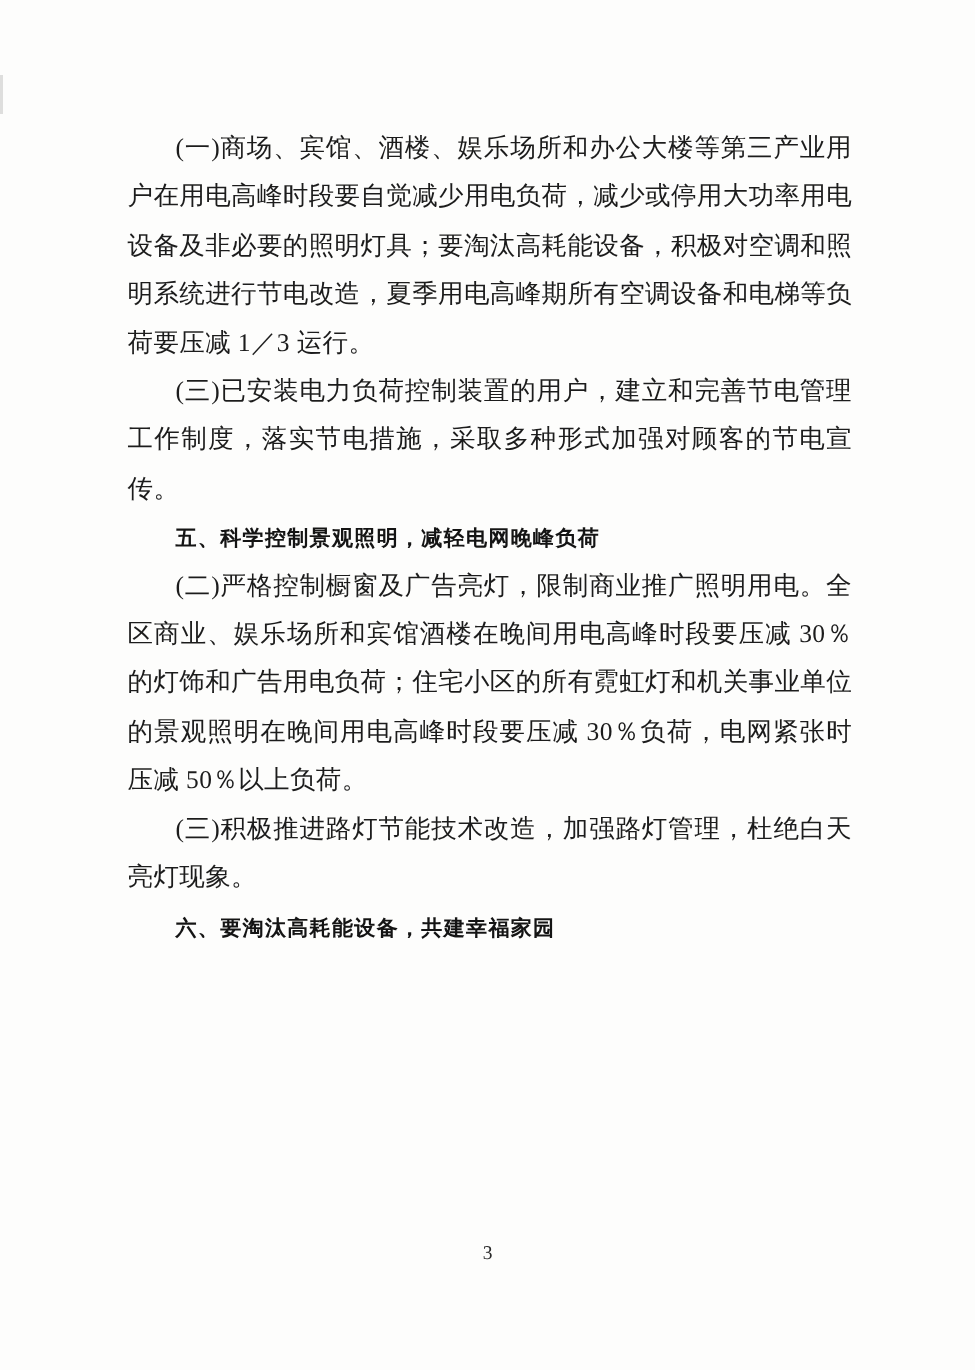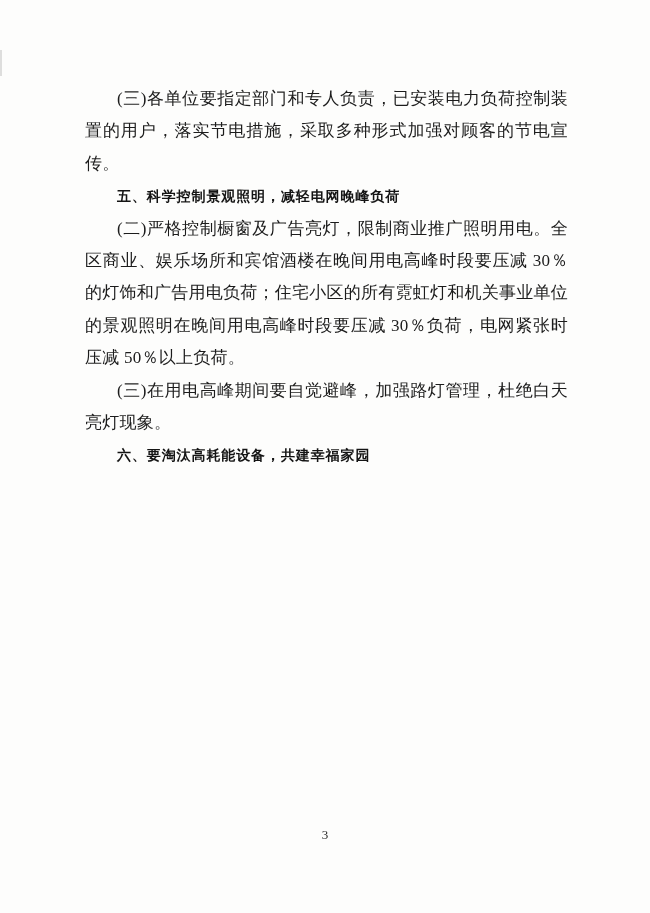--- a/index.html
+++ b/index.html
@@ -62,20 +62,21 @@
     background: #b9b9b9;
     opacity: 0.45;
   }
 </style>
 </head>
 <body>
 
 <div class="page">
   <div class="scan-artifact"></div>
   <div class="text-block">
-      <p class="para">(三)各单位要指定部门和专人负责，已安装电力负荷控制装置的用户，落实节电措施，采取多种形式加强对顾客的节电宣传。</p>
+      <p class="para">(一)商场、宾馆、酒楼、娱乐场所和办公大楼等第三产业用户在用电高峰时段要自觉减少用电负荷，减少或停用大功率用电设备及非必要的照明灯具；要淘汰高耗能设备，积极对空调和照明系统进行节电改造，夏季用电高峰期所有空调设备和电梯等负荷要压减 1／3 运行。</p>
+      <p class="para">(三)已安装电力负荷控制装置的用户，建立和完善节电管理工作制度，落实节电措施，采取多种形式加强对顾客的节电宣传。</p>
       <h2 class="heading">五、科学控制景观照明，减轻电网晚峰负荷</h2>
       <p class="para">(二)严格控制橱窗及广告亮灯，限制商业推广照明用电。全区商业、娱乐场所和宾馆酒楼在晚间用电高峰时段要压减 30％的灯饰和广告用电负荷；住宅小区的所有霓虹灯和机关事业单位的景观照明在晚间用电高峰时段要压减 30％负荷，电网紧张时压减 50％以上负荷。</p>
-      <p class="para">(三)在用电高峰期间要自觉避峰，加强路灯管理，杜绝白天亮灯现象。</p>
+      <p class="para">(三)积极推进路灯节能技术改造，加强路灯管理，杜绝白天亮灯现象。</p>
       <h2 class="heading">六、要淘汰高耗能设备，共建幸福家园</h2>
     </div>
   <div class="page-number">3</div>
 </div>
 
 </body></html>

